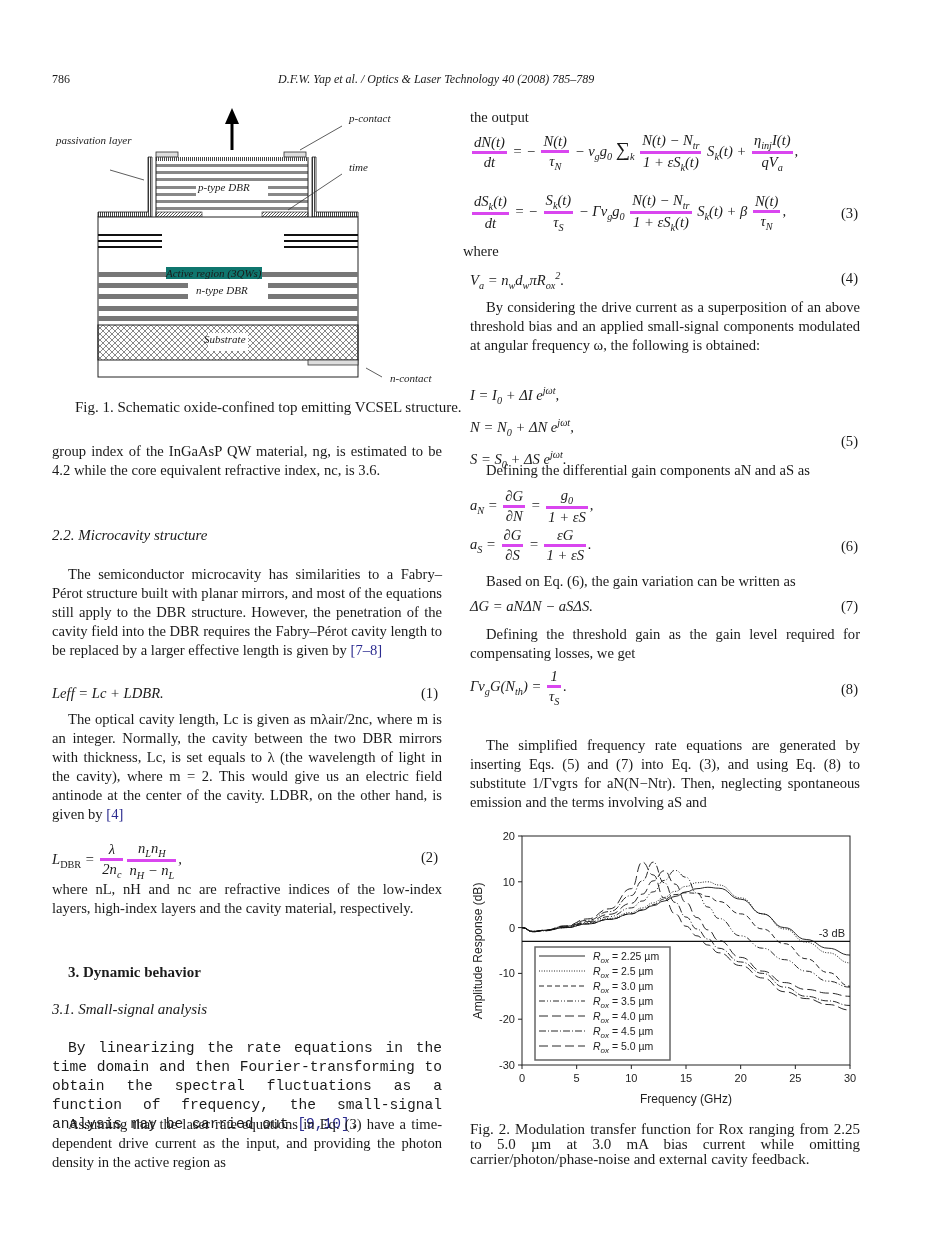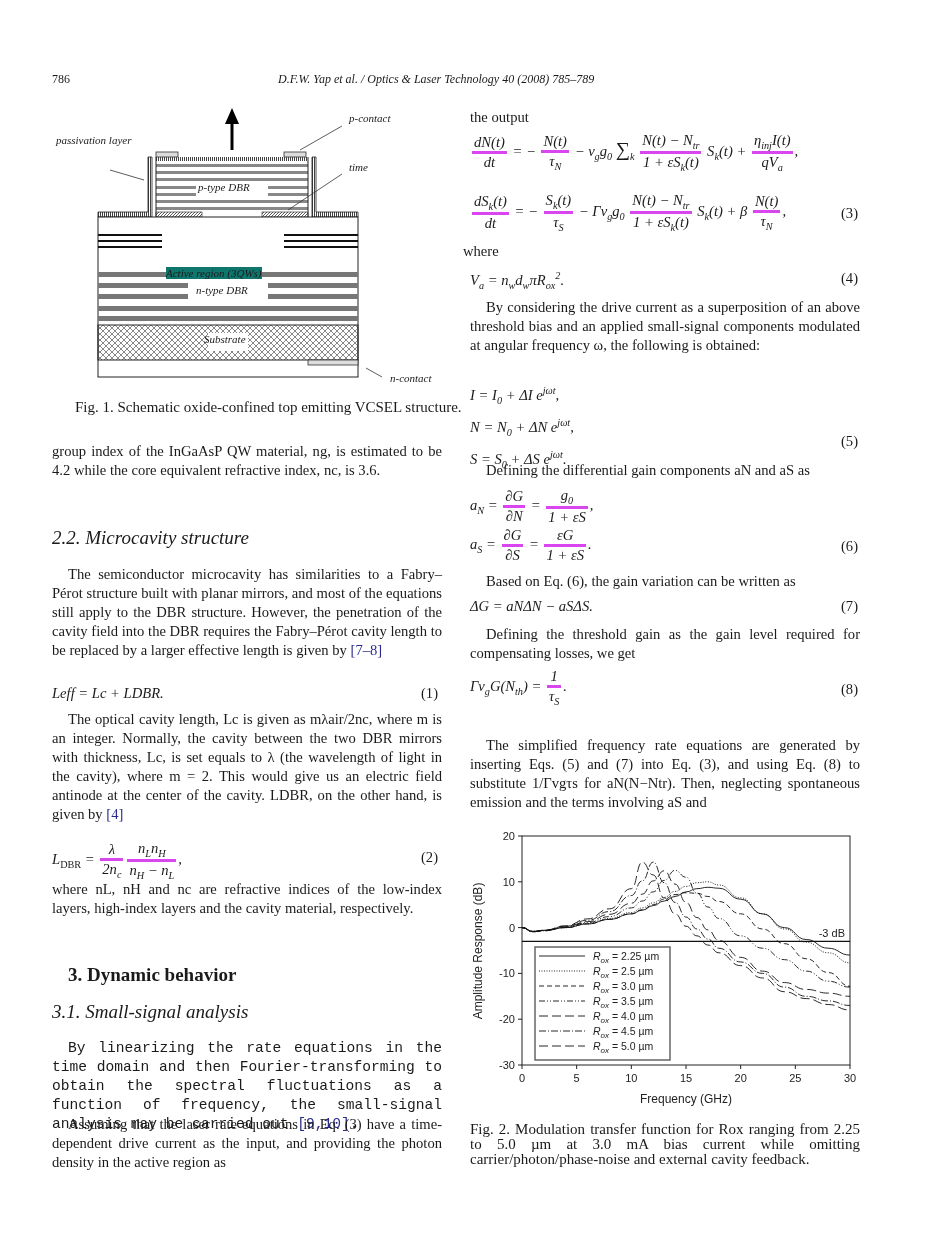--- a/index.html
+++ b/index.html
@@ -4,21 +4,21 @@
 <style>
   html,body{margin:0;padding:0;background:#fff;}
   body{width:925px;height:1234px;position:relative;overflow:hidden;font-family:"Liberation Serif","DejaVu Serif",serif;color:#1a1a1a;}
   .abs{position:absolute;}
   .hdr{top:72px;font-size:12px;font-style:italic;}
   .col{position:absolute;font-size:14.6px;line-height:19px;text-align:justify;}
   .col p{margin:0;}
   .ind{text-indent:16px;}
   .eq{position:absolute;font-size:14.6px;font-style:italic;white-space:nowrap;}
   .eqn{position:absolute;font-size:14.6px;}
-  .sec{position:absolute;font-size:19px;}
+  .sec{position:absolute;font-size:15px;}
   .cap{position:absolute;font-size:15px;line-height:15px;}
   .cite{color:#2b2b8f;}
   .frac{display:inline-block;vertical-align:middle;text-align:center;margin:0 2px;}
   .frac>span{display:block;padding:0 2px;}
   .frac>span.num{border-bottom:3px solid #d946ef;}
   sub,sup{font-size:70%;}
   .up{font-style:normal;}
   svg text{font-family:"Liberation Sans",sans-serif;}
 </style>
 </head>

